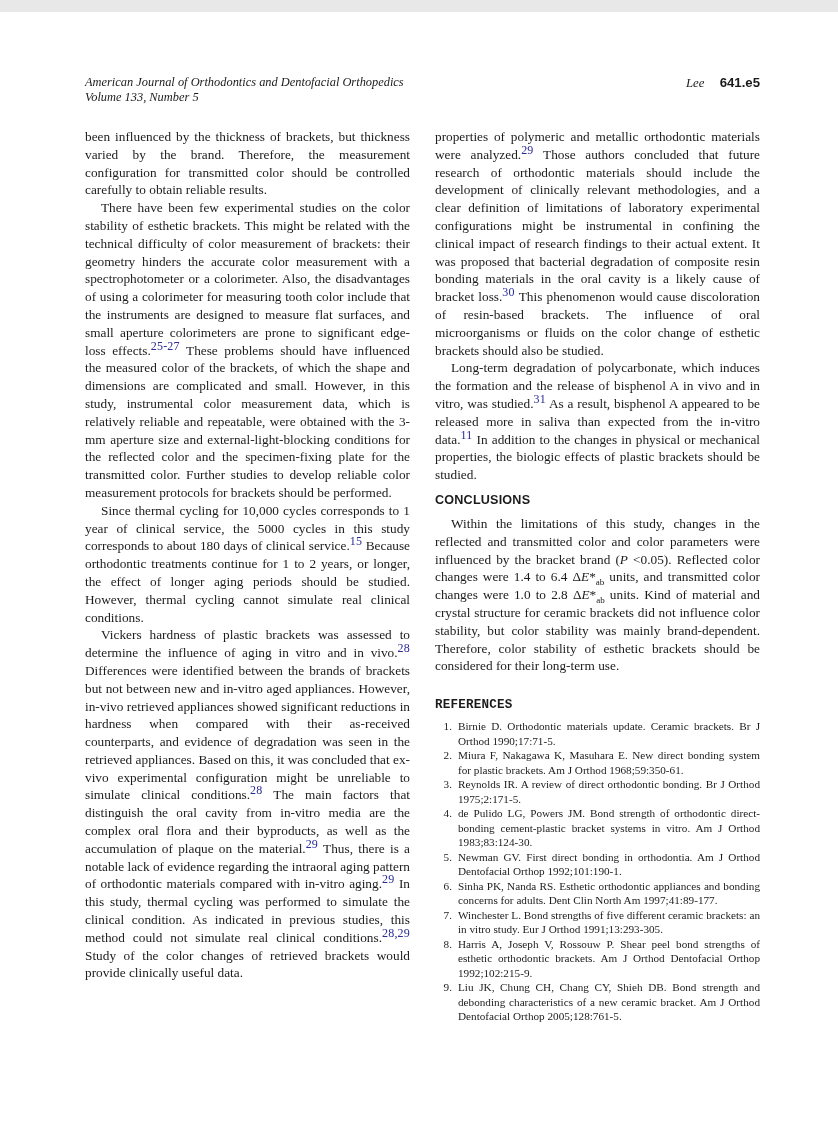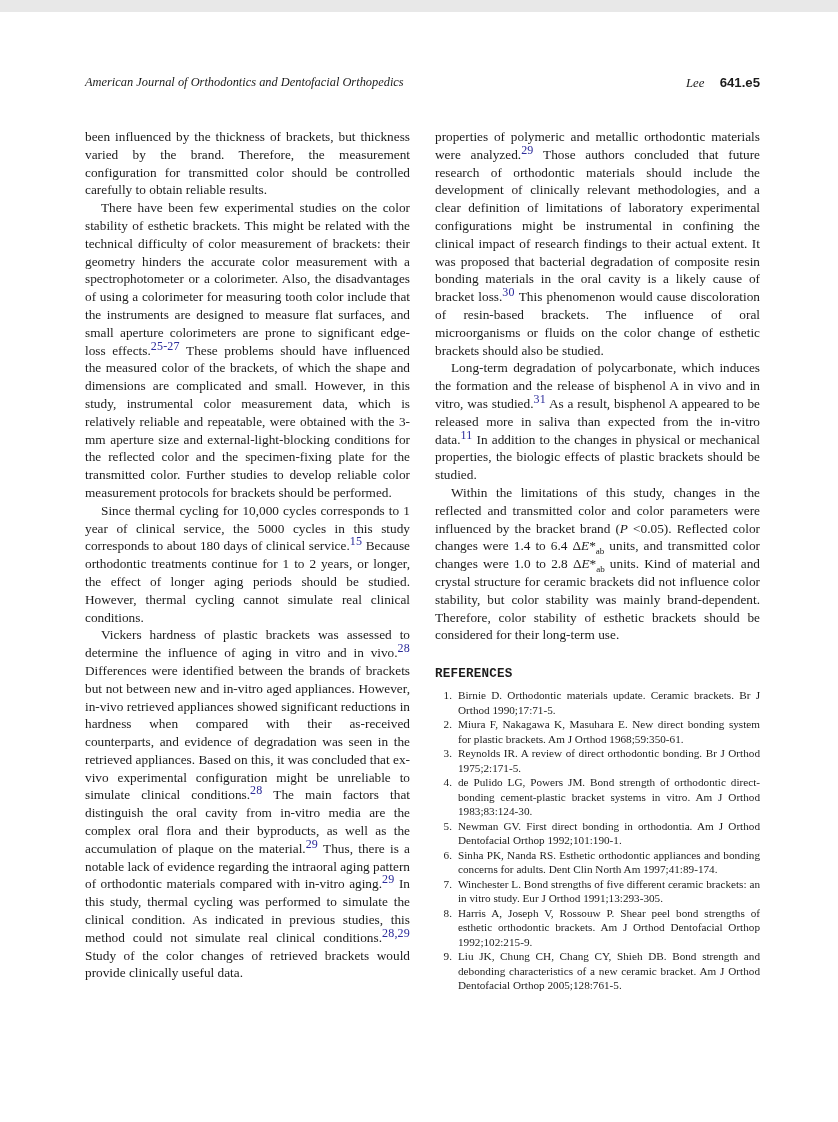--- a/index.html
+++ b/index.html
@@ -88,20 +88,21 @@
   .ref-text { flex:1; }
 </style>
 </head>
 <body>
 
 <div class="page">
 
   <div class="header">
     <div class="header-left">
       <div>American Journal of Orthodontics and Dentofacial Orthopedics</div>
+      <div>Volume 133, Number 5</div>
     </div>
     <div class="header-right">
       <span class="author-name">Lee</span>
       <span class="page-number">641.e5</span>
     </div>
   </div>
 
   <div class="content">
 
     <div class="col">
@@ -110,20 +111,21 @@
         <p class="para indent">Since thermal cycling for 10,000 cycles corresponds to 1 year of clinical service, the 5000 cycles in this study corresponds to about 180 days of clinical service.<sup class="ref">15</sup> Because orthodontic treatments continue for 1 to 2 years, or longer, the effect of longer aging periods should be studied. However, thermal cycling cannot simulate real clinical conditions.</p>
         <p class="para indent">Vickers hardness of plastic brackets was assessed to determine the influence of aging in vitro and in vivo.<sup class="ref">28</sup> Differences were identified between the brands of brackets but not between new and in-vitro aged appliances. However, in-vivo retrieved appliances showed significant reductions in hardness when compared with their as-received counterparts, and evidence of degradation was seen in the retrieved appliances. Based on this, it was concluded that ex-vivo experimental configuration might be unreliable to simulate clinical conditions.<sup class="ref">28</sup> The main factors that distinguish the oral cavity from in-vitro media are the complex oral flora and their byproducts, as well as the accumulation of plaque on the material.<sup class="ref">29</sup> Thus, there is a notable lack of evidence regarding the intraoral aging pattern of orthodontic materials compared with in-vitro aging.<sup class="ref">29</sup> In this study, thermal cycling was performed to simulate the clinical condition. As indicated in previous studies, this method could not simulate real clinical conditions.<sup class="ref">28,29</sup> Study of the color changes of retrieved brackets would provide clinically useful data.</p>
       </div>
 
     <div class="col">
       <div>
           <p class="para">properties of polymeric and metallic orthodontic materials were analyzed.<sup class="ref">29</sup> Those authors concluded that future research of orthodontic materials should include the development of clinically relevant methodologies, and a clear definition of limitations of laboratory experimental configurations might be instrumental in confining the clinical impact of research findings to their actual extent. It was proposed that bacterial degradation of composite resin bonding materials in the oral cavity is a likely cause of bracket loss.<sup class="ref">30</sup> This phenomenon would cause discoloration of resin-based brackets. The influence of oral microorganisms or fluids on the color change of esthetic brackets should also be studied.</p>
           <p class="para indent">Long-term degradation of polycarbonate, which induces the formation and the release of bisphenol A in vivo and in vitro, was studied.<sup class="ref">31</sup> As a result, bisphenol A appeared to be released more in saliva than expected from the in-vitro data.<sup class="ref">11</sup> In addition to the changes in physical or mechanical properties, the biologic effects of plastic brackets should be studied.</p>
         </div>
 
+      <h2 class="section-heading">CONCLUSIONS</h2>
 
       <p class="para indent rich">Within the limitations of this study, changes in the reflected and transmitted color and color parameters were influenced by the bracket brand (<i>P</i> &lt;0.05). Reflected color changes were 1.4 to 6.4 Δ<i>E</i>*<sub>ab</sub> units, and transmitted color changes were 1.0 to 2.8 Δ<i>E</i>*<sub>ab</sub> units. Kind of material and crystal structure for ceramic brackets did not influence color stability, but color stability was mainly brand-dependent. Therefore, color stability of esthetic brackets should be considered for their long-term use.</p>
 
       <h2 class="section-heading references-heading">REFERENCES</h2>
 
       <div class="references-list">
           <div class="ref-item">
             <span class="ref-number">1.</span>
             <span class="ref-text">Birnie D. Orthodontic materials update. Ceramic brackets. Br J Orthod 1990;17:71-5.</span>
           </div>
@@ -138,21 +140,21 @@
           <div class="ref-item">
             <span class="ref-number">4.</span>
             <span class="ref-text">de Pulido LG, Powers JM. Bond strength of orthodontic direct-bonding cement-plastic bracket systems in vitro. Am J Orthod 1983;83:124-30.</span>
           </div>
           <div class="ref-item">
             <span class="ref-number">5.</span>
             <span class="ref-text">Newman GV. First direct bonding in orthodontia. Am J Orthod Dentofacial Orthop 1992;101:190-1.</span>
           </div>
           <div class="ref-item">
             <span class="ref-number">6.</span>
-            <span class="ref-text">Sinha PK, Nanda RS. Esthetic orthodontic appliances and bonding concerns for adults. Dent Clin North Am 1997;41:89-174.</span>
+            <span class="ref-text">Sinha PK, Nanda RS. Esthetic orthodontic appliances and bonding concerns for adults. Dent Clin North Am 1997;41:89-177.</span>
           </div>
           <div class="ref-item">
             <span class="ref-number">7.</span>
             <span class="ref-text">Winchester L. Bond strengths of five different ceramic brackets: an in vitro study. Eur J Orthod 1991;13:293-305.</span>
           </div>
           <div class="ref-item">
             <span class="ref-number">8.</span>
             <span class="ref-text">Harris A, Joseph V, Rossouw P. Shear peel bond strengths of esthetic orthodontic brackets. Am J Orthod Dentofacial Orthop 1992;102:215-9.</span>
           </div>
           <div class="ref-item">

